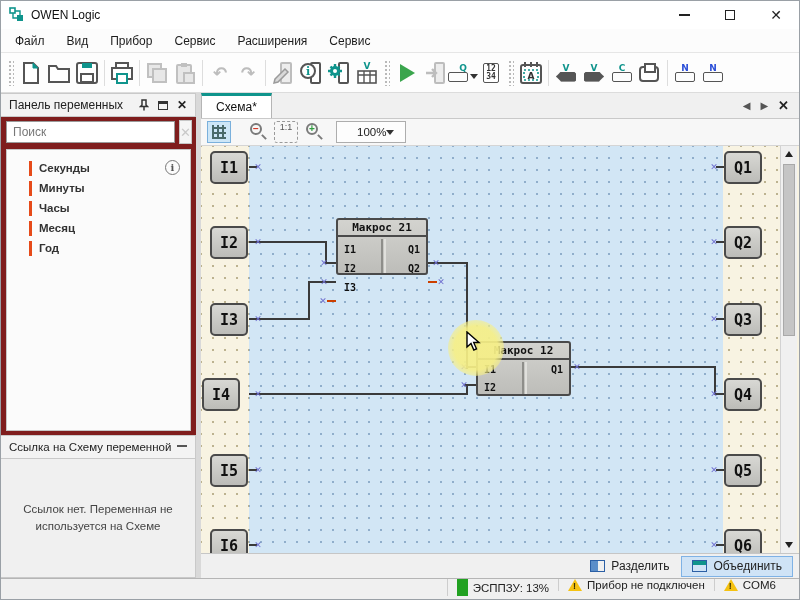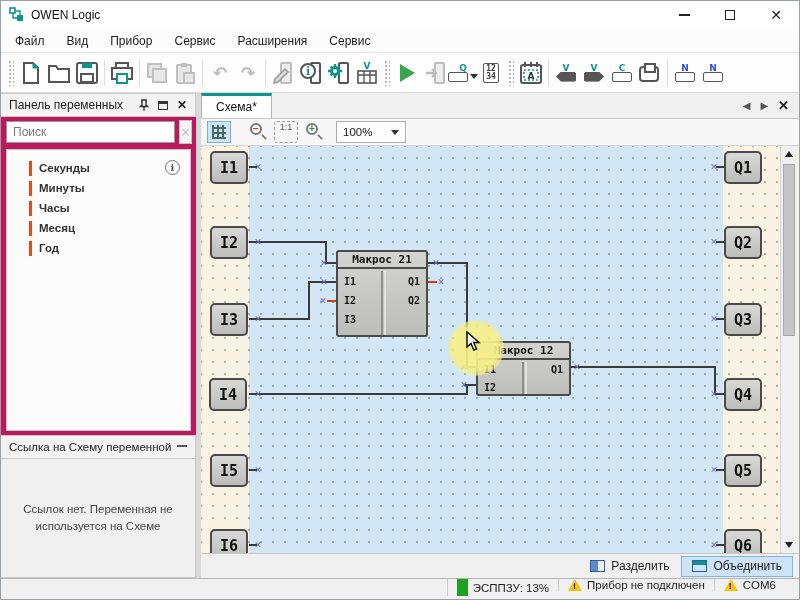--- a/index.html
+++ b/index.html
@@ -30,21 +30,21 @@
   .shape-tag { width:20px; height:10px; border:1.7px solid #555; border-radius:2px; }
   .shape-tag.left { clip-path:polygon(25% 0,100% 0,100% 100%,25% 100%,0 50%); }
   .shape-tag.right { clip-path:polygon(0 0,75% 0,100% 50%,75% 100%,0 100%); }
   .tri-down { width:0; height:0; border-left:4px solid transparent; border-right:4px solid transparent; border-top:5px solid #333; }
   .play-tri { width:0; height:0; border-top:9px solid transparent; border-bottom:9px solid transparent; border-left:15px solid #3aa54d; }
   .digits { font-family:"DejaVu Sans Mono", monospace; font-size:8px; font-weight:bold; color:#333; line-height:8px; border:1.7px solid #555; padding:1px 2px; border-radius:2px; background:#fff; }
   .disabled-ico { color:#bdbdbd; font-size:17px; font-weight:bold; font-family:"DejaVu Sans", sans-serif; }
 
   
   .body { display:flex; height:485px; }
-  .dock { width:200px; background:#be185d; border-right:5px solid #d9d9d9; display:flex; flex-direction:column; }
+  .dock { width:200px; background:#7f1d1d; border-right:5px solid #d9d9d9; display:flex; flex-direction:column; }
   .panel-head { height:24px; display:flex; align-items:center; padding:0 8px; background:#f3f3f3; border:1px solid #c9c9c9; border-left:none; font-size:12px; color:#222; }
   .panel-head .ph-icons { margin-left:auto; display:flex; gap:9px; align-items:center; }
   .ph-box { width:10px; height:9px; border:1.5px solid #333; border-top-width:3px; }
   .ph-x { font-size:12px; font-weight:bold; color:#222; line-height:1; }
   .searchrow { height:30px; display:flex; align-items:center; padding:0 5px; gap:4px; }
   .search-input { flex:1; height:22px; border:1px solid #9a9a9a; background:#fff; padding:0 6px; font-size:12px; font-family:"Liberation Sans",sans-serif; color:#333; }
   .search-input::placeholder { color:#777; }
   .clear-btn { width:24px; height:24px; border:1px solid #c6c6c6; background:#f5f5f5; color:#c9c9c9; font-size:13px; display:flex; align-items:center; justify-content:center; }
   .varlist { flex:1; margin:2px 5px 4px 5px; background:#fbfbfb; border:1px solid #c6c6c6; padding-top:8px; }
   .varitem { height:20px; display:flex; align-items:center; padding-left:22px; position:relative;font-weight:bold; }
@@ -66,21 +66,21 @@
   .zoombar { height:27px; background:#f7f7f7; border-bottom:1px solid #d5d5d5; display:flex; align-items:center; padding-left:6px; gap:5px; }
   .gridbtn { width:24px; height:22px; background:#cde6f7; border:1px solid #7ab0dc; display:flex; align-items:center; justify-content:center; }
   .gridico { width:14px; height:14px; background-image:repeating-linear-gradient(0deg,#4a6a6a 0 2px,transparent 2px 5px),repeating-linear-gradient(90deg,#4a6a6a 0 2px,transparent 2px 5px); }
   .magbtn { width:22px; height:22px; position:relative; }
   .mag { width:12px; height:12px; border:2px solid #7a7a7a; border-radius:50%; position:absolute; top:2px; left:3px; }
   .mag::after { content:""; position:absolute; width:6px; height:2px; background:#7a7a7a; transform:rotate(45deg); left:9px; top:11px; }
   .mag .sign { position:absolute; top:1px; left:1px; font-size:10px; font-weight:bold; line-height:6px; }
   .sign.red { color:#d03020; }
   .sign.green { color:#2f9e3f; }
   .onebtn { width:24px; height:22px; border:1.5px dashed #9a9a9a; display:flex; justify-content:center; font-size:9px; color:#555; border-radius:3px; }
-  .zoomcombo { width:70px; height:22px; background:#fdfdfd; border:1px solid #adadad; display:flex; align-items:center; padding:0 6px; margin-left:6px; }
+  .zoomcombo { width:70px; height:22px; background:#fdfdfd; border:1px solid #adadad; display:flex; align-items:center; padding:0 20px; margin-left:6px; }
   .zoomcombo .val { flex:1; font-size:11.5px; color:#222; }
 
   
   .canvas { position:relative; width:100%; height:407px; background:#f8f3e2; background-image:radial-gradient(circle,#bcb28f 1px,transparent 1.3px); background-size:12px 12px; background-position:6px 6px; overflow:hidden; }
   .bluearea { position:absolute; left:48px; top:0; width:474px; height:407px; background:#d2e6f5; background-image:radial-gradient(circle,#90aecb 1px,transparent 1.3px); background-size:12px 12px; background-position:6px 6px; }
   .ioblock { position:absolute; width:38px; height:33px; background:linear-gradient(#d8d8d4,#bcbcb8); border:2px solid #4a4a4a; border-radius:5px; display:flex; align-items:center; justify-content:center; font-family:"DejaVu Sans Mono",monospace; font-weight:bold; font-size:15px; color:#111; }
   .wire { position:absolute; background:#3a3a3a; }
   .wire.red { background:#cc4000; }
   .marker { position:absolute; color:#6f6fd0; font-size:9px; font-weight:bold; transform:translate(-50%,-50%); font-family:"DejaVu Sans",sans-serif; }
   .macro { position:absolute; background:linear-gradient(#d3d3cf,#bdbdb9); border:2px solid #4a4a4a; border-radius:3px; }
@@ -378,21 +378,21 @@
 
         <div class="ioblock" style="left:9px;top:5px">
             <span>I1</span>
           </div>
         <div class="ioblock" style="left:9px;top:80px">
             <span>I2</span>
           </div>
         <div class="ioblock" style="left:9px;top:157px">
             <span>I3</span>
           </div>
-        <div class="ioblock" style="left:8px;top:232px">
+        <div class="ioblock" style="left:1px;top:232px">
             <span>I4</span>
           </div>
         <div class="ioblock" style="left:9px;top:308px">
             <span>I5</span>
           </div>
         <div class="ioblock" style="left:9px;top:383px">
             <span>I6</span>
           </div>
 
         <div class="ioblock" style="left:523px;top:5px">
@@ -455,21 +455,21 @@
         <span class="marker" style="left:513px;top:399px">✕</span>
         <span class="marker" style="left:123px;top:117px">✕</span>
         <span class="marker" style="left:123px;top:136px">✕</span>
         <span class="marker" style="left:122px;top:155px">✕</span>
         <span class="marker" style="left:235px;top:117px">✕</span>
         <span class="marker" style="left:240px;top:136px">✕</span>
         <span class="marker" style="left:263px;top:221px">✕</span>
         <span class="marker" style="left:263px;top:239px">✕</span>
         <span class="marker" style="left:376px;top:221px">✕</span>
 
-        <div class="macro" style="left:135px;top:104px;width:92px;height:87px">
+        <div class="macro" style="left:135px;top:72px;width:92px;height:57px">
           <div class="mhead">Макрос 21</div>
           <div class="mdiv" style="left:43px"></div>
           <div class="mdiv2" style="left:46px"></div>
           <span class="mpin" style="left:6px;top:29px">I1</span>
           <span class="mpin" style="left:6px;top:48px">I2</span>
           <span class="mpin" style="left:6px;top:67px">I3</span>
           <span class="mpin" style="right:6px;top:29px">Q1</span>
           <span class="mpin" style="right:6px;top:48px">Q2</span>
         </div>
 

